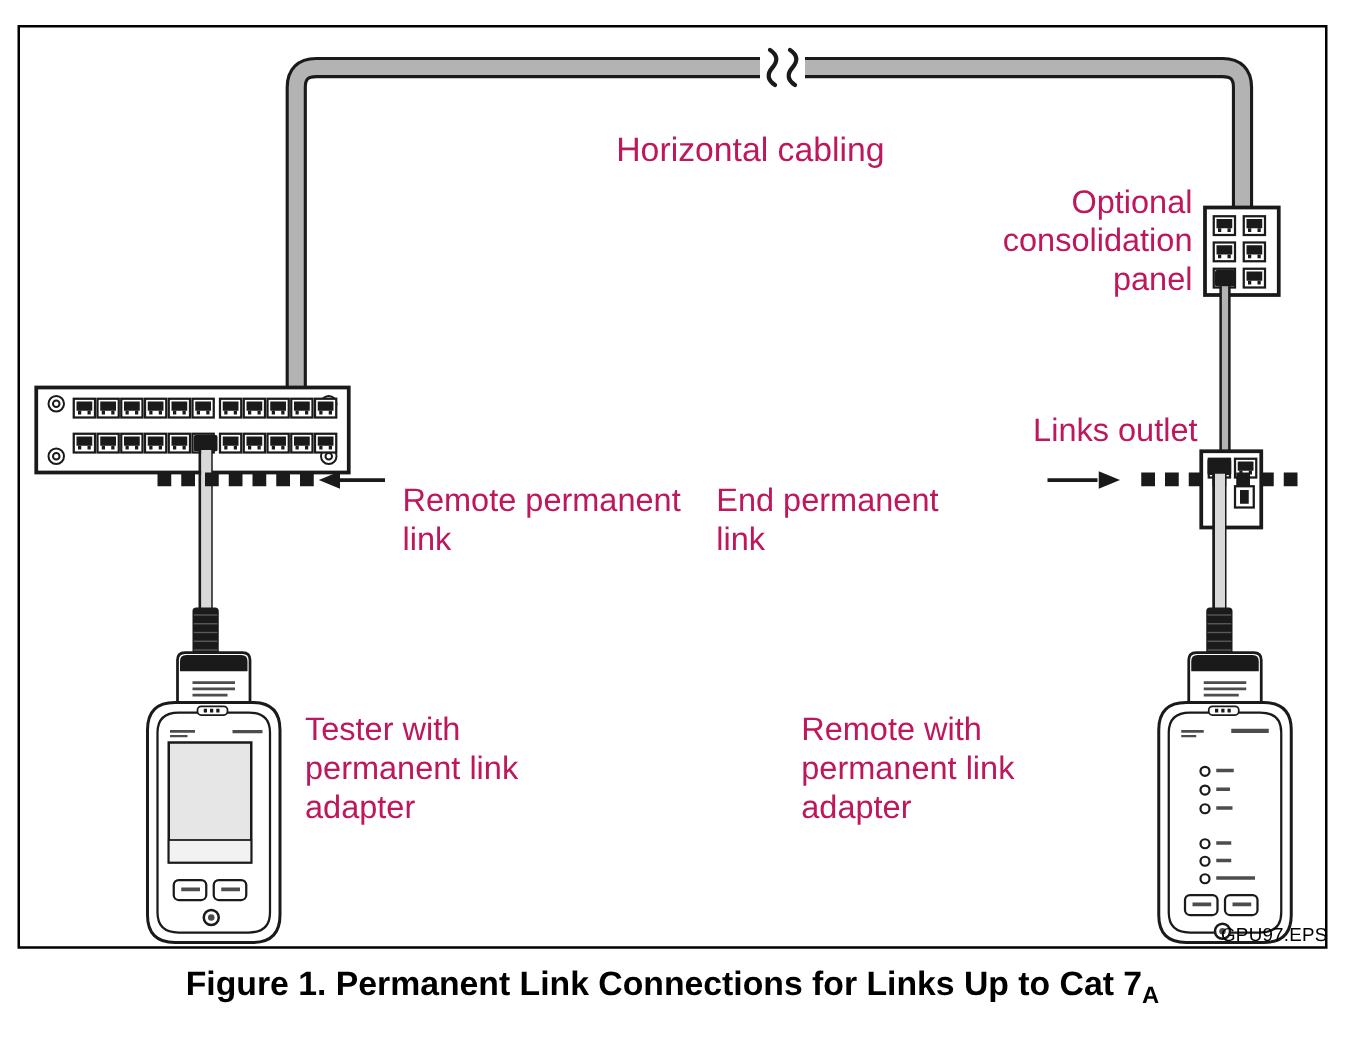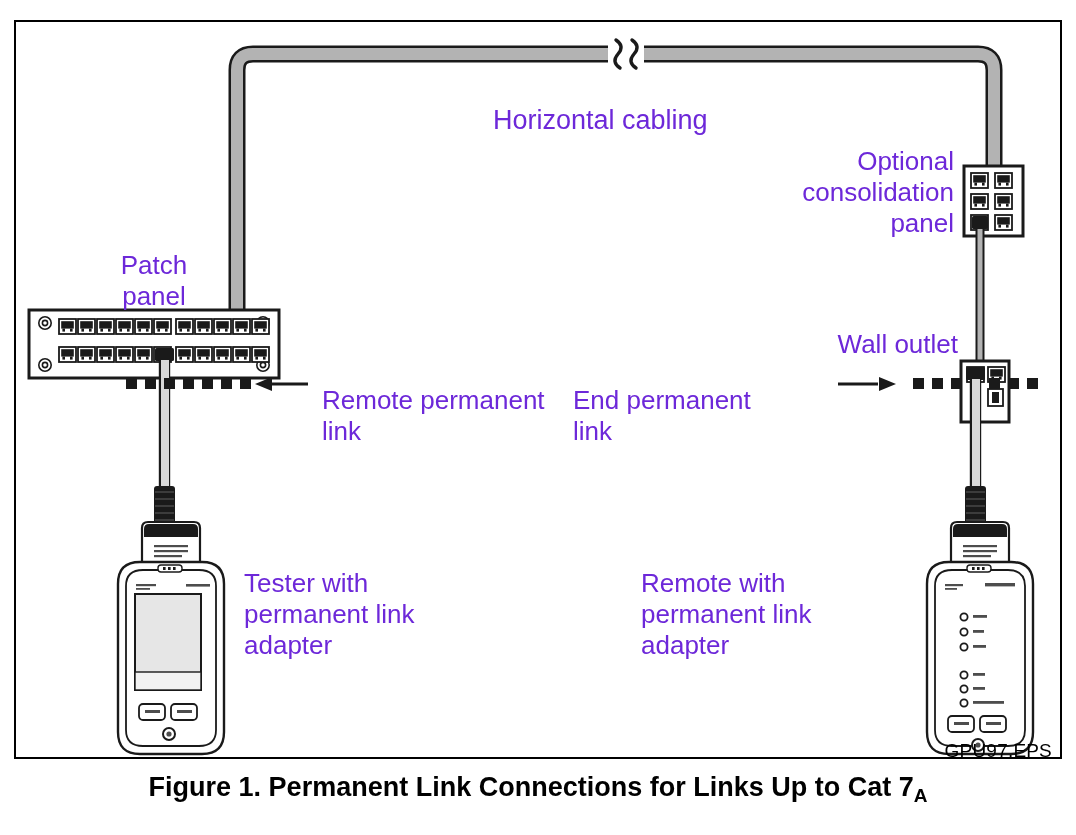--- a/index.html
+++ b/index.html
@@ -26,21 +26,21 @@
     height: 739px;
     border: 2px solid #000000;
     box-sizing: border-box;
     background: #ffffff;
   }
   .lbl {
     position: absolute;
     font-family: "Liberation Sans", sans-serif;
     font-size: 26px;
     line-height: 31px;
-    color: #6d28d9;
+    color: #be185d;
     white-space: pre-line;
   }
   #lbl-horizontal-cabling {
     left: 477px;
     top: 83px;
     font-size: 27px;
   }
   #lbl-patch-panel {
     left: 93px;
     top: 228px;
@@ -74,23 +74,23 @@
     top: 546px;
     width: 250px;
   }
   #lbl-remote {
     right: 159px;
     top: 546px;
     width: 260px;
   }
   #eps-tag {
     position: absolute;
-    right: 24px;
+    right: 14px;
     top: 740px;
-    font-size: 19px;
+    font-size: 15px;
     letter-spacing: 0.2px;
   }
   #caption {
     position: absolute;
     left: 0;
     top: 772px;
     width: 1076px;
     text-align: center;
     font-size: 27px;
     font-weight: bold;
@@ -407,28 +407,26 @@
 
         <g>
           <circle cx="57" cy="233" r="6" fill="#ffffff" stroke="#1a1a1a" stroke-width="2"></circle>
           <circle cx="57" cy="233" r="2.6" fill="#4d4d4d"></circle>
         </g>
       </g>
     </svg>
 
     <div class="lbl" id="lbl-horizontal-cabling">Horizontal cabling</div>
 
-    <div class="lbl" id="lbl-patch-panel">Patch
-panel</div>
 
     <div class="lbl" id="lbl-optional-cp">Optional
 consolidation
 panel</div>
 
-    <div class="lbl" id="lbl-wall-outlet">Wall outlet</div>
+    <div class="lbl" id="lbl-wall-outlet">Links outlet</div>
 
     <div class="lbl" id="lbl-start-link">Remote permanent
 link</div>
 
     <div class="lbl" id="lbl-end-link">End permanent
 link</div>
 
     <div class="lbl" id="lbl-tester">Tester with
 permanent link
 adapter</div>

